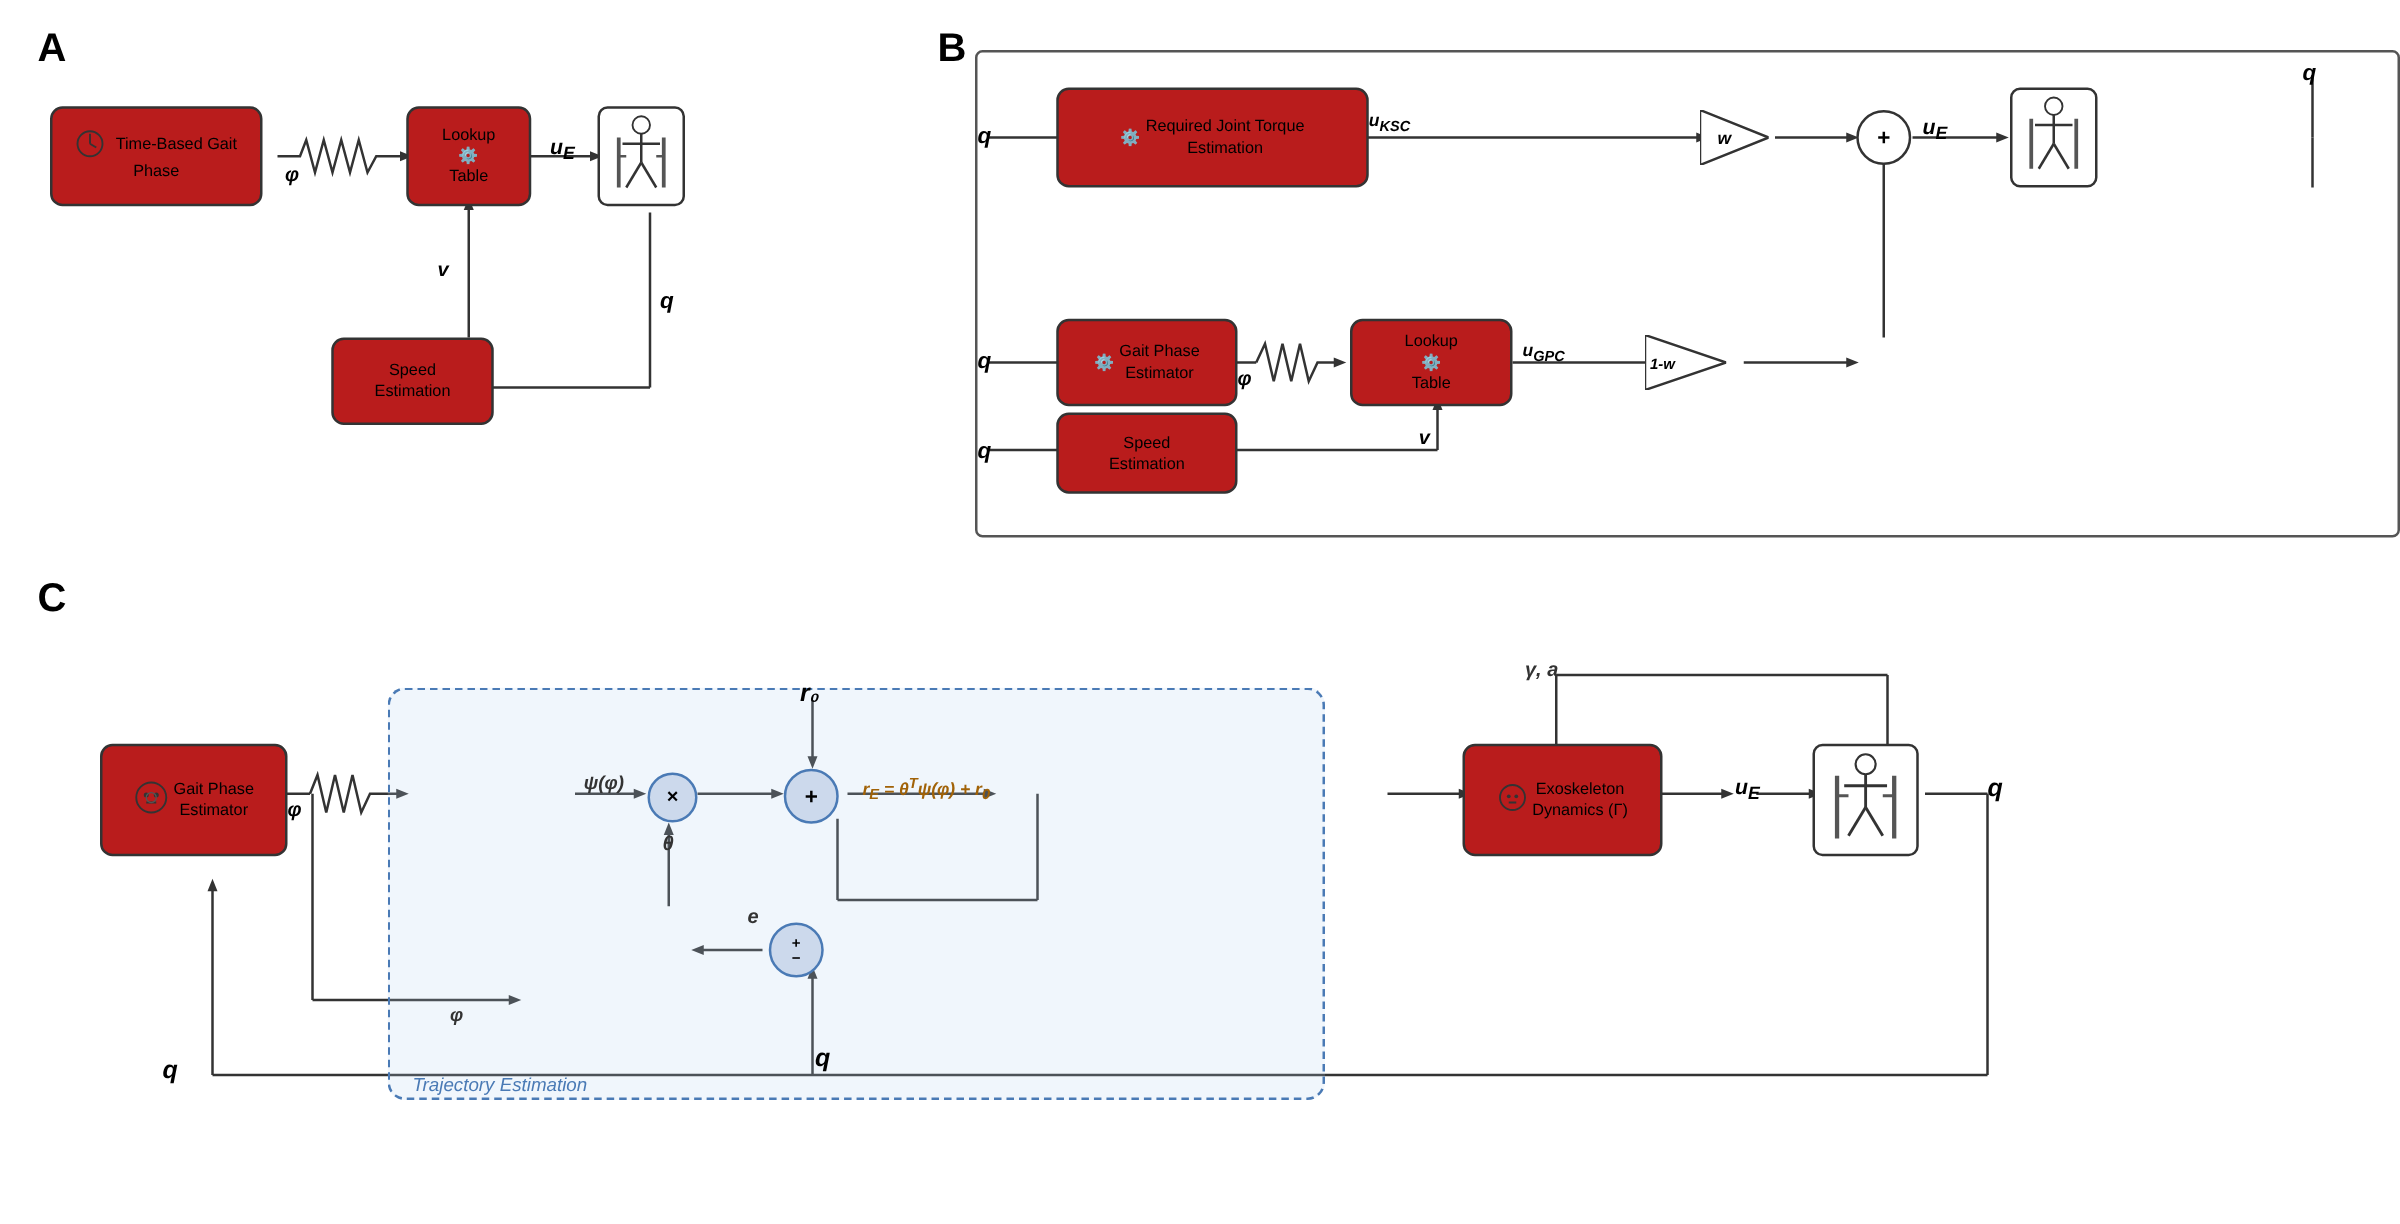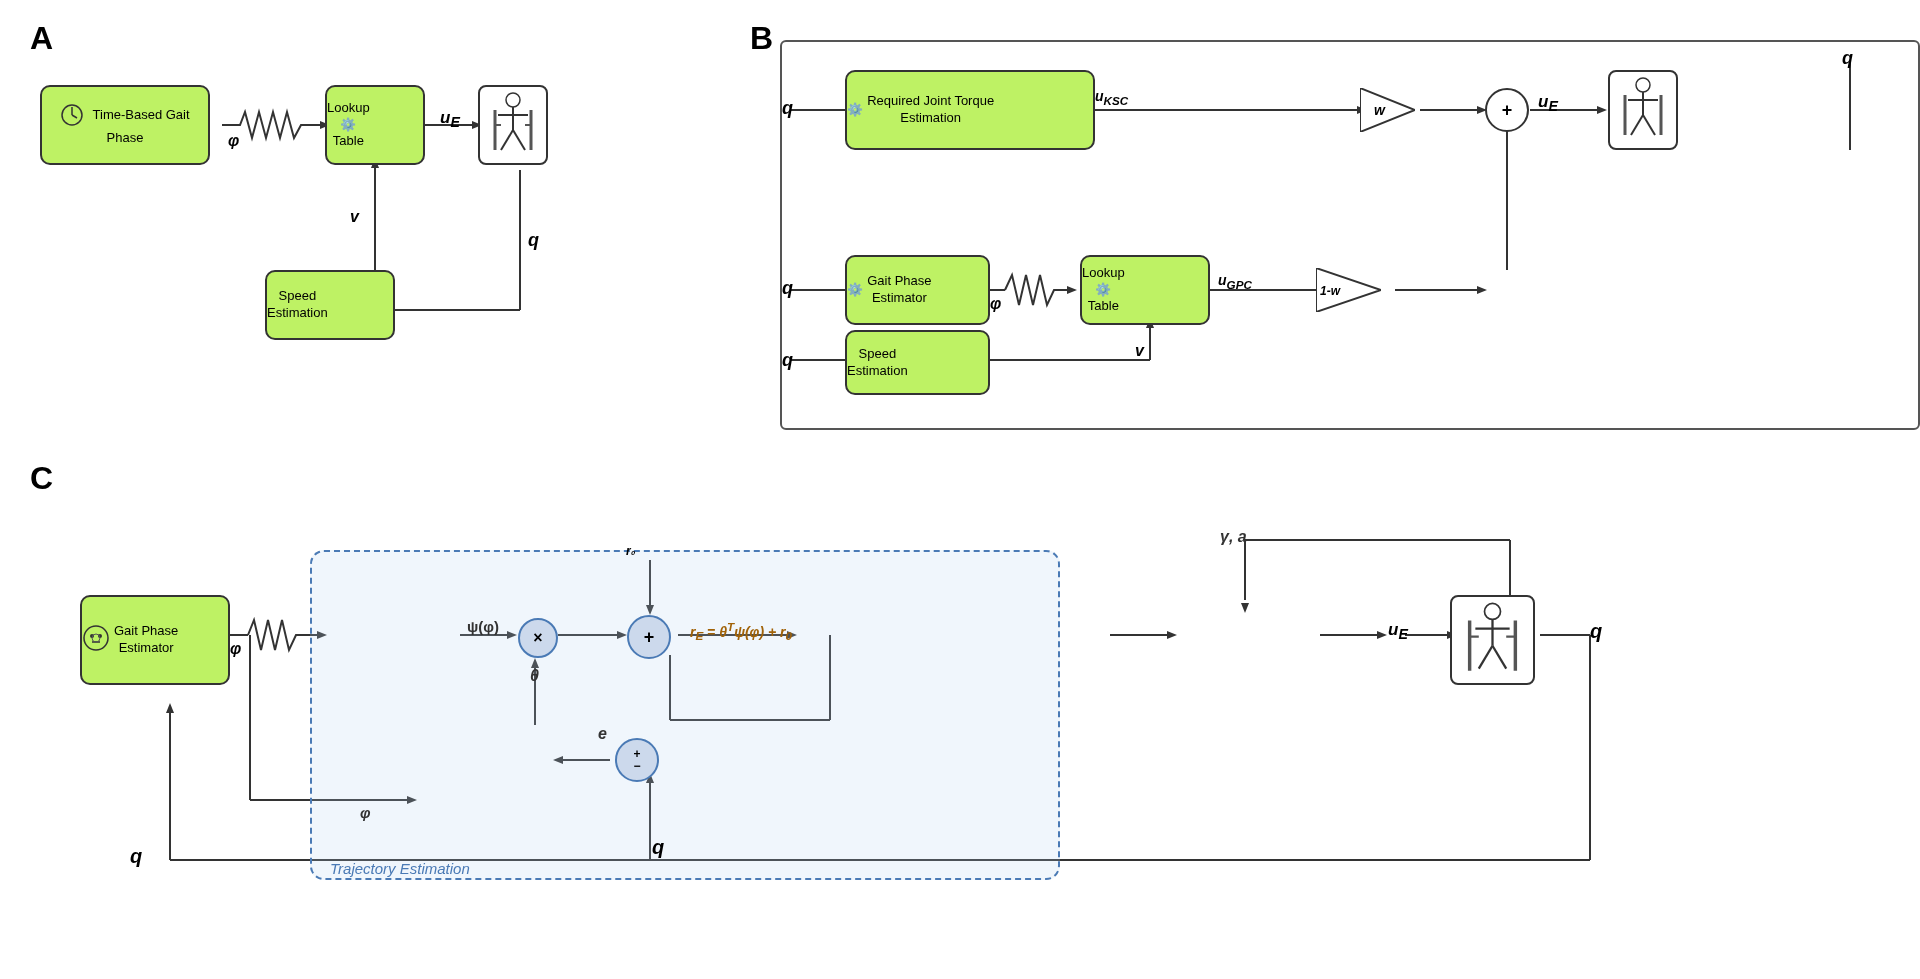--- a/index.html
+++ b/index.html
@@ -61,24 +61,24 @@
       position: relative;
       width: 1860px;
       height: 480px;
     }
 
     
     .block-box {
       position: absolute;
       border: 2px solid #333;
       border-radius: 10px;
-      background: #bef264;
+      background: #b91c1c;
       display: flex;
       align-items: center;
-      justify-content: flex-start;
+      justify-content: center;
       text-align: center;
       font-size: 15px;
       font-weight: 500;
       line-height: 1.3;
     }
 
     .block-box-blue {
       position: absolute;
       border: 2px solid #4a7ab5;
       border-radius: 10px;
@@ -480,44 +480,57 @@
         </div>
       </div>
 
       <div class="float-label" style="left:200px; top:180px; font-size:16px; font-style:italic; font-weight:bold;">φ</div>
 
       <div class="dashed-box" style="left:280px; top:90px; width:750px; height:330px;"></div>
 
       <div style="position:absolute; left:300px; top:400px; font-size:15px; color:#4a7ab5; font-weight:500; font-style:italic;">Trajectory Estimation</div>
 
 
-      <div style="position:absolute; left:437px; top:158px; font-size:15px; font-weight:bold; color:#333;">ψ(φ)</div>
+      <div style="position:absolute; left:437px; top:158px; font-size:15px; font-style:italic; font-weight:bold; color:#333;">ψ(φ)</div>
 
       <div class="mult-circle" style="left:488px; top:158px; width:40px; height:40px;">×</div>
 
       <div style="position:absolute; left:500px; top:207px; font-size:16px; font-style:italic; font-weight:bold; color:#333;">θ</div>
 
-      <div style="position:absolute; left:596px; top:84px; font-size:12px; font-style:italic; font-weight:bold; color:#000000;">r₀</div>
+      <div style="position:absolute; left:610px; top:84px; font-size:20px; font-style:italic; font-weight:bold; color:#000000;">r₀</div>
 
       <div class="sum-circle-blue" style="left:597px; top:155px; width:44px; height:44px;">+</div>
 
 
       <div class="sum-circle-blue" style="left:585px; top:278px; width:44px; height:44px;">
         <div style="display:flex; flex-direction:column; align-items:center; justify-content:center; font-size:12px; line-height:1;">
           <span>+</span>
           <span>−</span>
         </div>
       </div>
 
       <div style="position:absolute; left:568px; top:265px; font-size:16px; font-style:italic; font-weight:bold; color:#333;">e</div>
 
       <div style="position:absolute; left:330px; top:344px; font-size:15px; font-style:italic; font-weight:bold; color:#333;">φ</div>
 
       <div style="position:absolute; left:660px; top:160px; font-size:14px; font-style:italic; font-weight:bold; color:#a16207; white-space:nowrap;">r<sub>E</sub> = θ<sup>T</sup>ψ(φ) + r<sub>0</sub></div>
 
+      <div class="block-box" style="left:1140px; top:135px; width:160px; height:90px;">
+        <div style="font-size:13px; display:flex; align-items:center; gap:4px;">
+          <div>
+            <svg width="24" height="24" viewBox="0 0 24 24">
+              <circle cx="12" cy="12" r="10" fill="none" stroke="#333" stroke-width="1.5"></circle>
+              <circle cx="9" cy="11" r="1.5" fill="#333"></circle>
+              <circle cx="15" cy="11" r="1.5" fill="#333"></circle>
+              <line x1="9" y1="16" x2="15" y2="16" stroke="#333" stroke-width="1.5"></line>
+            </svg>
+          </div>
+          <div>Exoskeleton<br>Dynamics (Γ)</div>
+        </div>
+      </div>
 
       <div style="position:absolute; left:1190px; top:68px; font-size:16px; font-style:italic; font-weight:bold; color:#333;">γ, a</div>
 
       <div style="position:absolute; left:1358px; top:160px; font-size:17px; font-style:italic; font-weight:bold;">
         u<sub style="font-style:italic;">E</sub>
       </div>
 
       <div class="exo-figure" style="left:1420px; top:135px; width:85px; height:90px;">
         <svg width="75" height="80" viewBox="0 0 60 70">
           <circle cx="30" cy="10" r="7" fill="none" stroke="#333" stroke-width="1.5"></circle>

